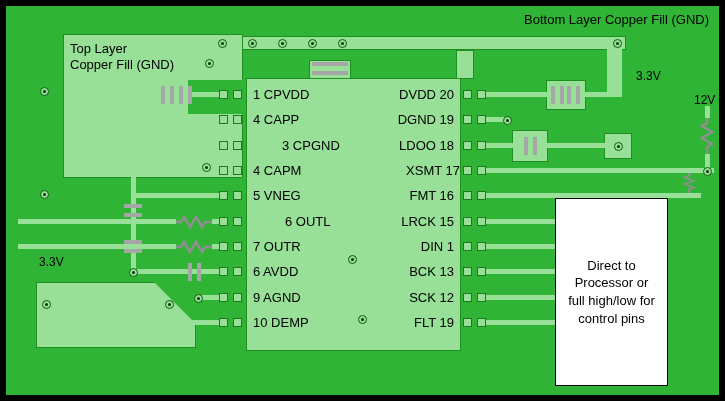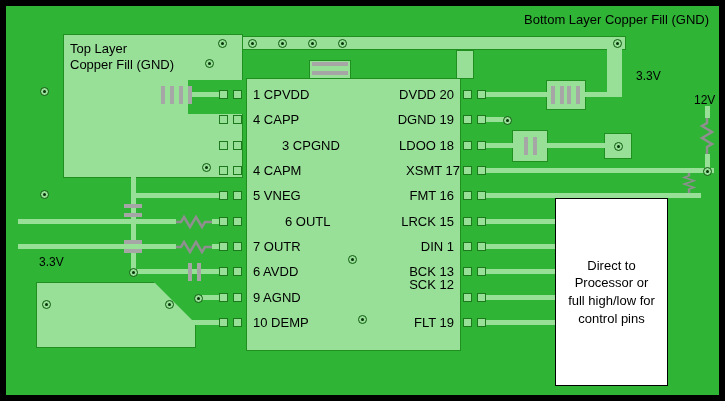--- a/index.html
+++ b/index.html
@@ -192,20 +192,20 @@
   <div class="pin-label" style="left:247px; top:308px;">10 DEMP</div>
 
   <div class="pin-label right" style="left:336px; top:80px;">DVDD 20</div>
   <div class="pin-label right" style="left:336px; top:105px;">DGND 19</div>
   <div class="pin-label right" style="left:336px; top:131px;">LDOO 18</div>
   <div class="pin-label right" style="left:342px; top:156px;">XSMT 17</div>
   <div class="pin-label right" style="left:336px; top:181px;">FMT 16</div>
   <div class="pin-label right" style="left:336px; top:207px;">LRCK 15</div>
   <div class="pin-label right" style="left:336px; top:232px;">DIN 1</div>
   <div class="pin-label right" style="left:336px; top:257px;">BCK 13</div>
-  <div class="pin-label right" style="left:336px; top:270px;">SCK 12</div>
+  <div class="pin-label right" style="left:336px; top:283px;">SCK 12</div>
   <div class="pin-label right" style="left:336px; top:308px;">FLT 19</div>
 
   <div id="note-box">
     <span>Direct to Processor or full high/low for control pins</span>
   </div>
 
 </div>
 
 </body></html>

